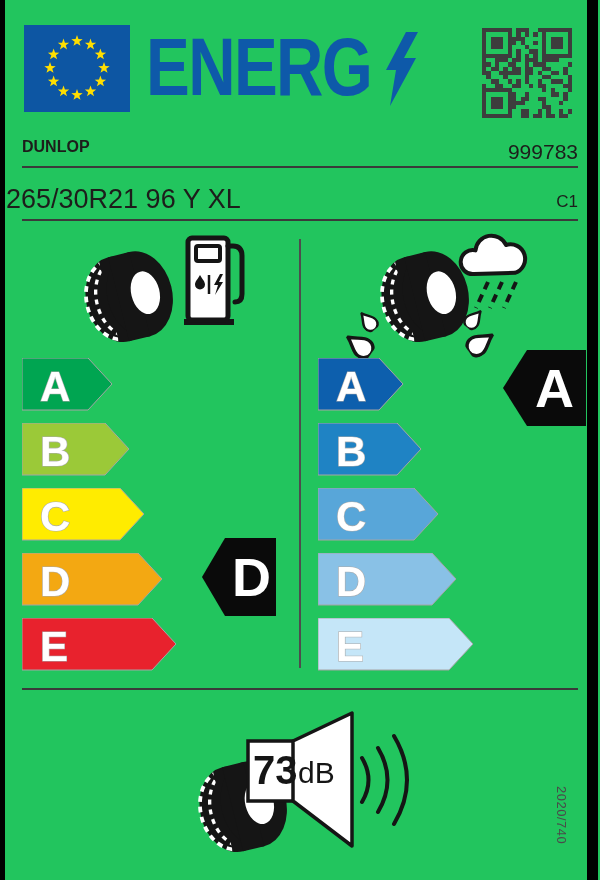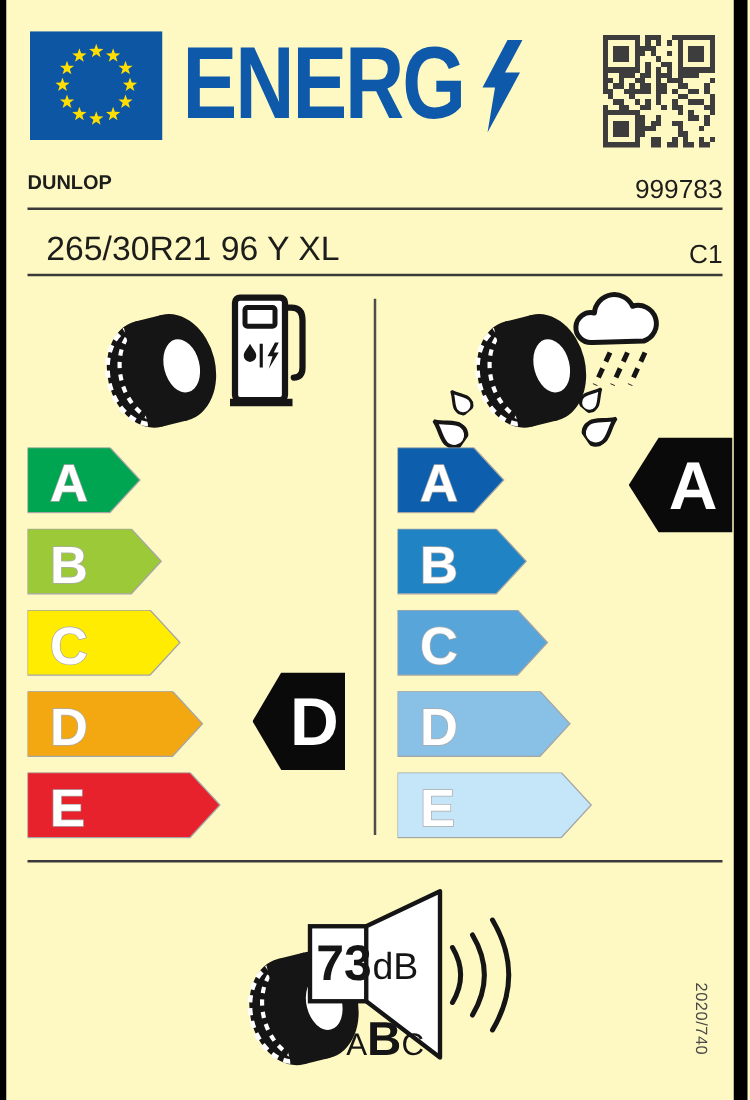--- a/index.html
+++ b/index.html
@@ -1,36 +1,36 @@
 <!DOCTYPE html>
 <html><head>
 <meta charset="utf-8">
 <style>
   html,body{margin:0;padding:0;background:#ffffff;}
   body{width:600px;height:880px;font-family:"Liberation Sans",sans-serif;color:#1d1d1b;}
-  #label{position:relative;width:600px;height:880px;background:#fef9c3;overflow:hidden;}
+  #label{position:relative;width:600px;height:880px;background:#22c55e;overflow:hidden;}
 
   .edge{position:absolute;top:0;height:880px;background:#000;}
   .edge.left{left:0;width:5px;}
   .edge.right{left:587px;width:11px;}
 
   
   .eu-flag{position:absolute;left:24px;top:25px;}
   .energ{position:absolute;left:146px;top:28px;font-size:82px;line-height:0.95;font-weight:700;
          color:#0e59a9;letter-spacing:-2px;transform:scaleX(0.8);transform-origin:0 0;white-space:nowrap;}
   .bolt{position:absolute;left:384px;top:32px;}
   .qr{position:absolute;left:482px;top:28px;}
 
   
   .brand{position:absolute;left:22px;top:138px;font-size:16px;font-weight:700;}
   .article{position:absolute;right:22px;top:140px;font-size:21px;}
   .rule{position:absolute;left:22px;width:556px;height:2px;background:#3a3a3a;}
   .rule.r1{top:166px;} .rule.r2{top:219px;} .rule.r3{top:688px;}
-  .tyresize{position:absolute;left:37px;top:184px;font-size:27px;}
-  .tyreclass{position:absolute;right:22px;top:192px;font-size:21px;}
+  .tyresize{position:absolute;left:6px;top:184px;font-size:27px;}
+  .tyreclass{position:absolute;right:22px;top:192px;font-size:17px;}
 
   .vdivider{position:absolute;left:299px;top:239px;width:2px;height:429px;background:#4d4d4d;}
 
   
   .tire-svg{position:absolute;}
   .pump-svg{position:absolute;left:184px;top:234px;}
   .cloud-svg{position:absolute;left:456px;top:228px;}
   .droplet-svg{position:absolute;}
 
   
@@ -459,19 +459,16 @@
     <polygon points="55,38 114,10 114,143 55,98" fill="#fff" stroke="#151515" stroke-width="3.5" stroke-linejoin="round"></polygon>
     <g fill="none" stroke="#151515" stroke-width="4" stroke-linecap="round">
       <path d="M124 55 q13 22 0 44"></path>
       <path d="M140 45 q19 32 0 64"></path>
       <path d="M156 33 q26 44 0 88"></path>
     </g>
     <text class="db-num" x="15" y="81">73</text>
     <text class="db-unit" x="60" y="80">dB</text>
   </svg>
 
-  <div class="abc">
-    <span class="small">A</span><span class="big">B</span><span class="small">C</span>
-  </div>
 
   <div class="regulation">2020/740</div>
 
 </div>
 
 </body></html>

